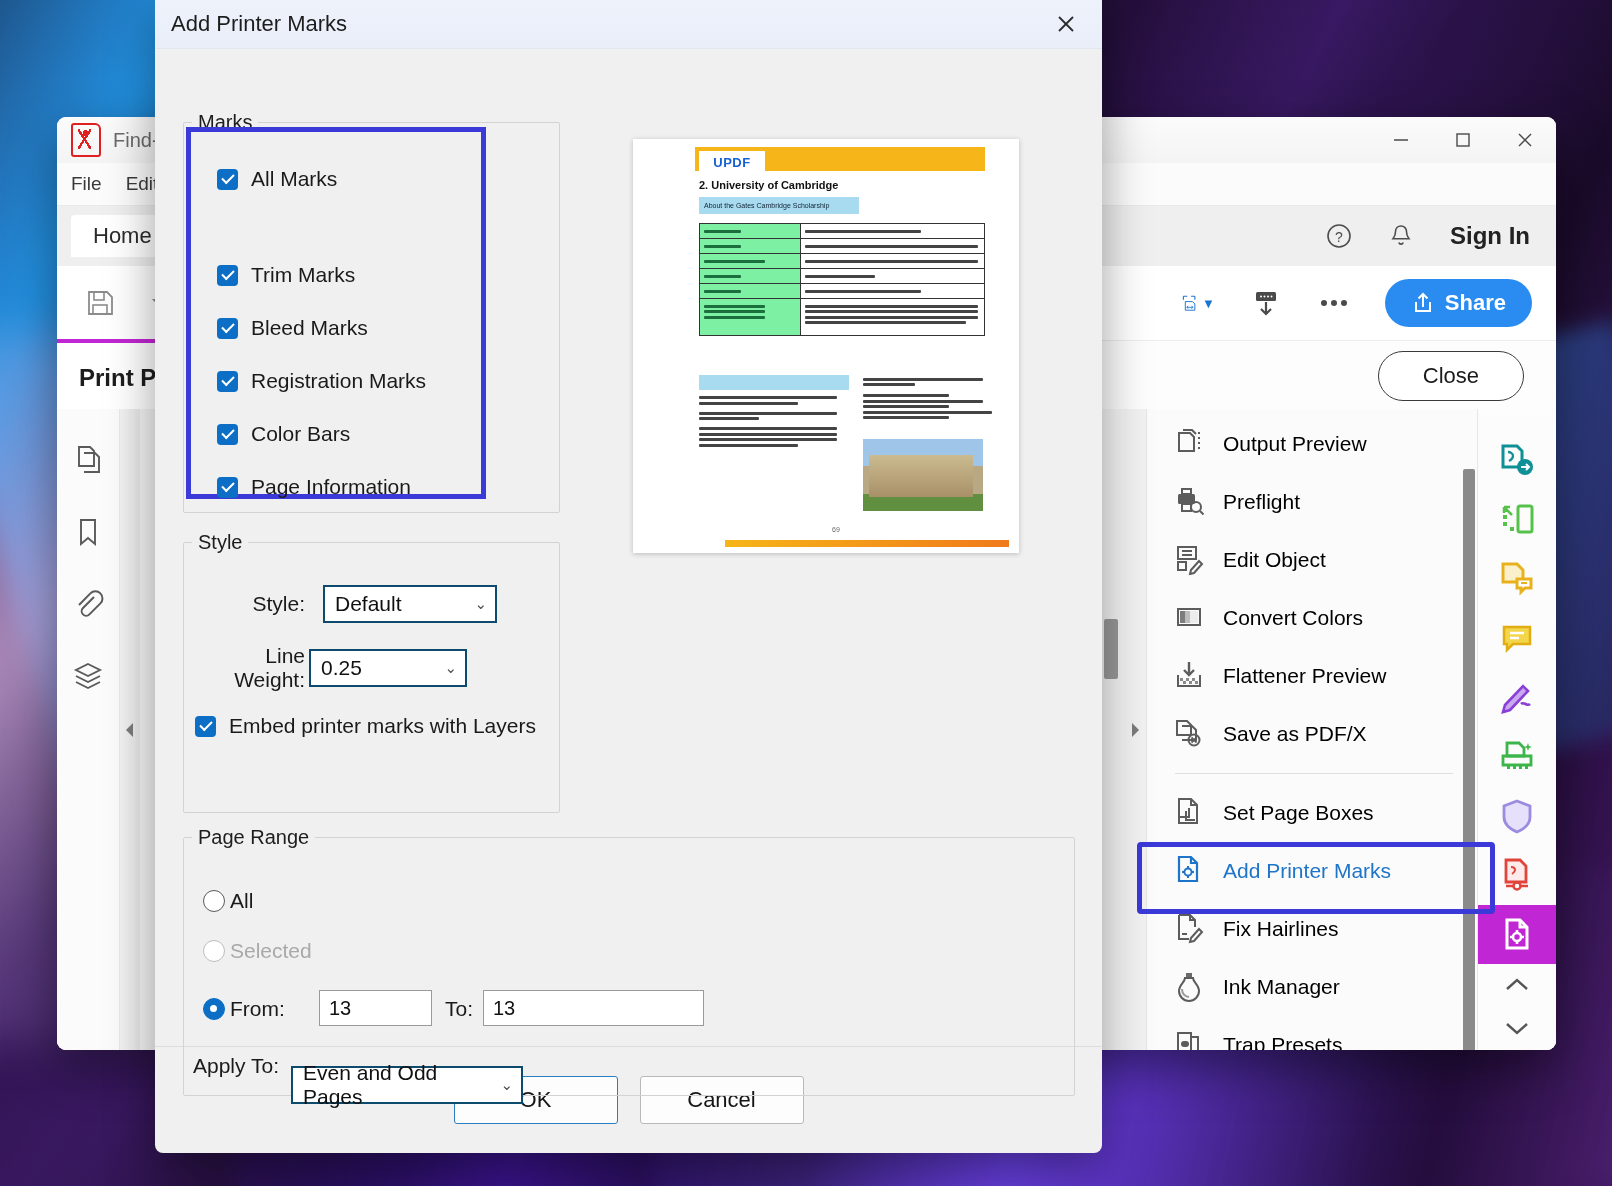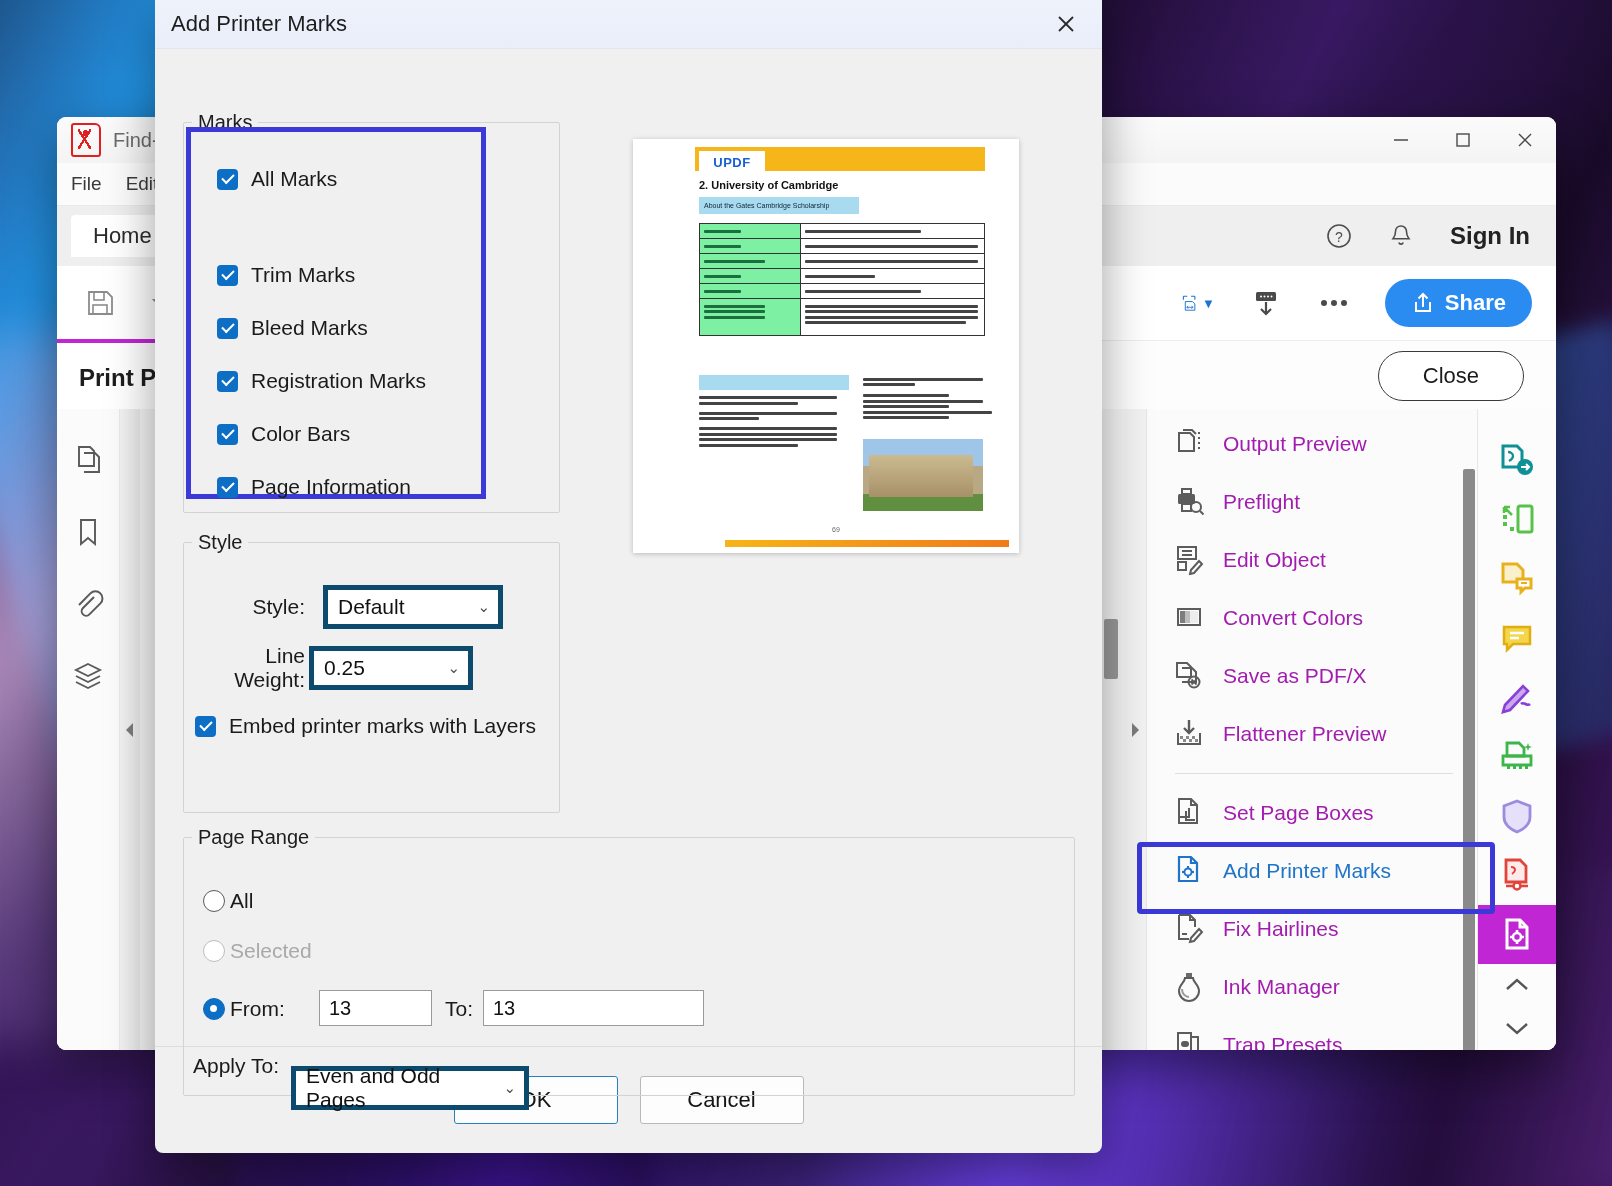--- a/index.html
+++ b/index.html
@@ -89,21 +89,21 @@
              padding-top:34px;gap:38px;border-right:1px solid #e9e9e9;}
   .rail-ico{width:34px;height:34px;color:#5a5a5a;}
   #left-collapse{width:20px;background:linear-gradient(90deg,#f3f3f3,#e9e9e9);
                  display:flex;align-items:center;justify-content:center;}
   #canvas-area{flex:1;background:#f5f5f5;position:relative;}
   #canvas-scroll{position:absolute;right:6px;top:130px;width:14px;height:500px;}
   #canvas-scroll .thumb{width:14px;height:60px;background:#9a9a9a;border-radius:2px;margin-top:80px;}
   #right-collapse{width:22px;background:#f2f2f2;display:flex;align-items:center;justify-content:center;}
   
   #right-panel{width:330px;background:#fbfbfb;border-left:1px solid #e6e6e6;position:relative;padding-top:6px;}
-  .rp-item{height:58px;display:flex;align-items:center;gap:16px;padding-left:26px;font-size:21px;color:#a21caf;}
+  .rp-item{height:58px;display:flex;align-items:center;gap:16px;padding-left:26px;font-size:21px;color:#000000;}
   .rp-item .glyph{width:34px;height:34px;flex:0 0 auto;color:#5c5c5c;}
   .rp-sep{height:1px;background:#e0e0e0;margin:10px 24px 10px 28px;}
   .rp-item.selected{color:#1e74c8;}
   #addmarks-highlight{position:absolute;left:-10px;right:-18px;height:62px;border:5px solid #3b39d8;border-radius:4px;pointer-events:none;}
   #rp-scrollbar{position:absolute;right:2px;top:60px;width:12px;height:620px;}
   #rp-scrollbar .thumb{width:12px;height:610px;background:#8a8a8a;border-radius:2px;}
   
   #icon-strip{width:78px;background:#fcfcfc;border-left:1px solid #e6e6e6;
               display:flex;flex-direction:column;align-items:center;padding-top:22px;gap:0;}
   .strip-item{width:78px;height:66px;display:flex;align-items:center;justify-content:center;}
@@ -136,21 +136,21 @@
   .cbox:after{content:"";position:absolute;left:5px;top:5px;width:10px;height:5px;
               border-left:2.5px solid #fff;border-bottom:2.5px solid #fff;transform:rotate(-45deg);}
   #marks-list{position:absolute;left:62px;top:118px;width:300px;}
   #marks-list .chk-row{margin-bottom:0;}
   #marks-list .chk-row+.chk-row{margin-top:29px;}
   #marks-list .gap{margin-top:72px !important;}
 
   #grp-style{left:28px;top:482px;width:375px;height:280px;}
   .field-row{display:flex;align-items:center;position:absolute;}
   .flabel{font-size:21px;color:#1a1a1a;text-align:right;}
-  .combo{background:#fff;border:5px solid #0c4a6e;height:34px;display:flex;
+  .combo{background:#fff;border:2px solid #0c4a6e;height:34px;display:flex;
          align-items:center;justify-content:space-between;padding:0 8px 0 10px;font-size:21px;color:#111;}
   .combo .chev{color:#4a4a4a;font-size:15px;margin-left:10px;}
   #row-style{left:38px;top:536px;width:330px;}
   #row-lw{left:38px;top:595px;width:330px;}
   #row-embed{left:40px;top:665px;}
 
   #grp-range{left:28px;top:777px;width:890px;height:268px;}
   .radio{width:20px;height:20px;border-radius:50%;border:1.6px solid #5a5a5a;background:#fff;
          position:relative;flex:0 0 auto;}
   .radio.on{border-color:#0c6ec4;background:#0c6ec4;}
@@ -413,45 +413,45 @@
               <rect x="12" y="10" width="5" height="12" fill="#bdbdbd"></rect>
               <rect x="17" y="10" width="8" height="12" fill="#ededed"></rect>
             </svg>
         </span>
         <span>Convert Colors</span>
       </div>
 
       <div class="rp-item">
         <span class="glyph">
           <svg width="32" height="32" viewBox="0 0 32 32">
-              <path d="M4 4h10l4 4v10H4z" fill="none" stroke="#5c5c5c" stroke-width="2"></path>
-              <path d="M9 9h10l4 4v10H9" fill="none" stroke="#5c5c5c" stroke-width="2"></path>
-              <circle cx="21" cy="23" r="5.5" fill="none" stroke="#5c5c5c" stroke-width="2"></circle>
-              <path d="M18.5 20.5l5 5M23.5 20.5l-5 5" stroke="#5c5c5c" stroke-width="1.8"></path>
-            </svg>
-        </span>
-        <span>Save as PDF/X</span>
-      </div>
-
-      <div class="rp-item">
-        <span class="glyph">
-          <svg width="32" height="32" viewBox="0 0 32 32">
               <path d="M16 3v12M11 11l5 5 5-5" stroke="#5c5c5c" stroke-width="2.4" fill="none"></path>
               <path d="M5 16v11h22V16" fill="none" stroke="#5c5c5c" stroke-width="2"></path>
               <g fill="#8a8a8a">
                 <rect x="7" y="19" width="3" height="3"></rect>
                 <rect x="13" y="19" width="3" height="3"></rect>
                 <rect x="19" y="19" width="3" height="3"></rect>
                 <rect x="10" y="22" width="3" height="3"></rect>
                 <rect x="16" y="22" width="3" height="3"></rect>
                 <rect x="22" y="22" width="3" height="3"></rect>
               </g>
             </svg>
         </span>
         <span>Flattener Preview</span>
+      </div>
+
+      <div class="rp-item">
+        <span class="glyph">
+          <svg width="32" height="32" viewBox="0 0 32 32">
+              <path d="M4 4h10l4 4v10H4z" fill="none" stroke="#5c5c5c" stroke-width="2"></path>
+              <path d="M9 9h10l4 4v10H9" fill="none" stroke="#5c5c5c" stroke-width="2"></path>
+              <circle cx="21" cy="23" r="5.5" fill="none" stroke="#5c5c5c" stroke-width="2"></circle>
+              <path d="M18.5 20.5l5 5M23.5 20.5l-5 5" stroke="#5c5c5c" stroke-width="1.8"></path>
+            </svg>
+        </span>
+        <span>Save as PDF/X</span>
       </div>
 
       <div class="rp-sep"></div>
 
       <div class="rp-item">
         <span class="glyph">
           <svg width="32" height="32" viewBox="0 0 32 32">
               <path d="M6 3h12l6 6v18H6z" fill="none" stroke="#5c5c5c" stroke-width="2"></path>
               <path d="M18 3v6h6" fill="none" stroke="#5c5c5c" stroke-width="2"></path>
               <path d="M13 15v9h9M16 12v9h-9" fill="none" stroke="#5c5c5c" stroke-width="2"></path>

